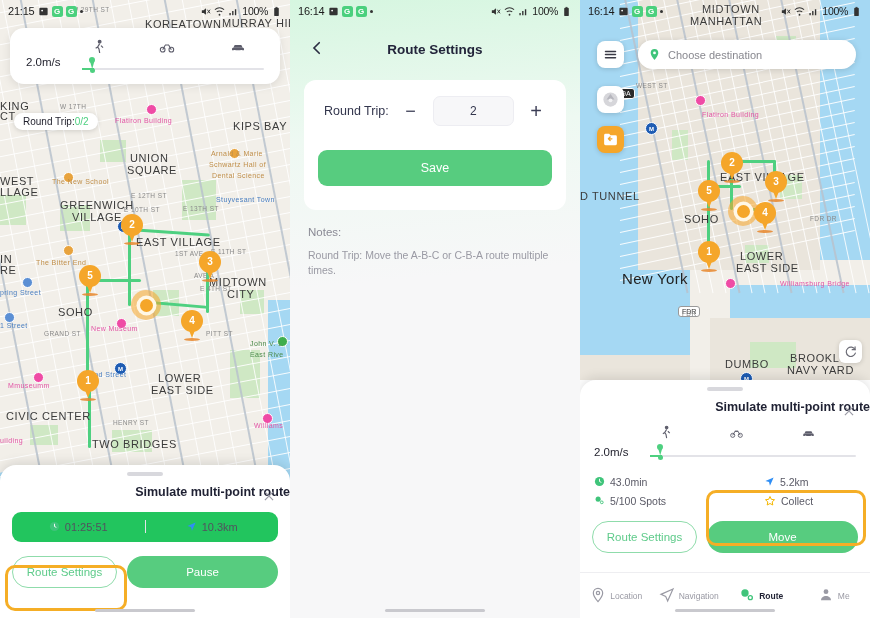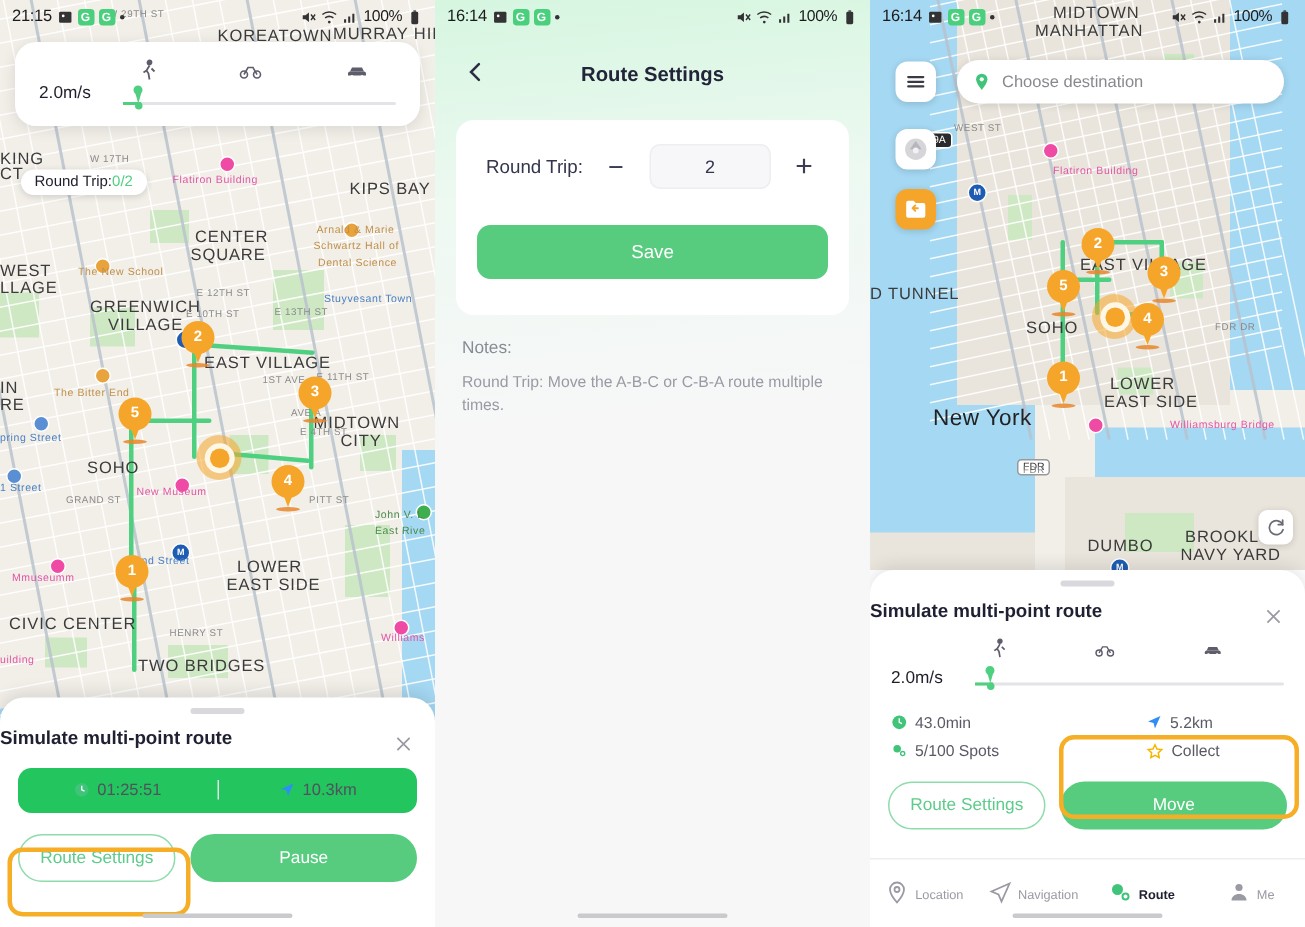--- a/index.html
+++ b/index.html
@@ -149,21 +149,21 @@
   
   .sheet {
     position: absolute; left: 0; right: 0; bottom: 0; background: #fff;
     border-radius: 16px 16px 0 0; box-shadow: 0 -2px 12px rgba(0,0,0,.12);
   }
   .grabber {
     width: 36px; height: 3.5px; border-radius: 2px; background: #d8d8dd;
     margin: 7px auto 0;
   }
   .sheet-title {
-    text-align: left; font-size: 12.5px; font-weight: bold; color: #1f2133;
+    text-align: right; font-size: 12.5px; font-weight: bold; color: #1f2133;
     margin-top: 9px;
   }
   .sheet-close {
     position: absolute; right: 14px; top: 24px; width: 14px; height: 14px;
     color: #9a9aa5;
   }
   .stat-strip {
     margin: 13px 12px 0; background: #22c55e; border-radius: 9px; height: 30px;
     display: flex; align-items: center; font-size: 11px; color: #52525e;
   }
@@ -359,21 +359,21 @@
       </div>
     <div id="labels1">
         <div class="maplabel big" style="left: 145px; top: 18px;">KOREATOWN</div>
         <div class="maplabel big" style="left: 222px; top: 17px;">MURRAY HILL</div>
         <div class="maplabel street" style="left: 72px; top: 6px;">W 29TH ST</div>
         <div class="maplabel street" style="left: 60px; top: 103px;">W 17TH</div>
         <div class="maplabel pink" style="left: 115px; top: 117px;">Flatiron Building</div>
         <div class="maplabel big" style="left: 233px; top: 120px;">KIPS BAY</div>
         <div class="maplabel big" style="left: 0px; top: 100px;">KING</div>
         <div class="maplabel big" style="left: 0px; top: 110px;">CT</div>
-        <div class="maplabel big" style="left: 130px; top: 152px;">CENTER</div>
+        <div class="maplabel big" style="left: 130px; top: 152px;">UNION</div>
         <div class="maplabel big" style="left: 127px; top: 164px;">SQUARE</div>
         <div class="maplabel poi" style="left: 211px; top: 150px;">Arnald &amp; Marie</div>
         <div class="maplabel poi" style="left: 209px; top: 161px;">Schwartz Hall of</div>
         <div class="maplabel poi" style="left: 212px; top: 172px;">Dental Science</div>
         <div class="maplabel poi" style="left: 52px; top: 178px;">The New School</div>
         <div class="maplabel big" style="left: 0px; top: 175px;">WEST</div>
         <div class="maplabel big" style="left: 0px; top: 186px;">LLAGE</div>
         <div class="maplabel big" style="left: 60px; top: 199px;">GREENWICH</div>
         <div class="maplabel big" style="left: 72px; top: 211px;">VILLAGE</div>
         <div class="maplabel blue" style="left: 216px; top: 196px;">Stuyvesant Town</div>

